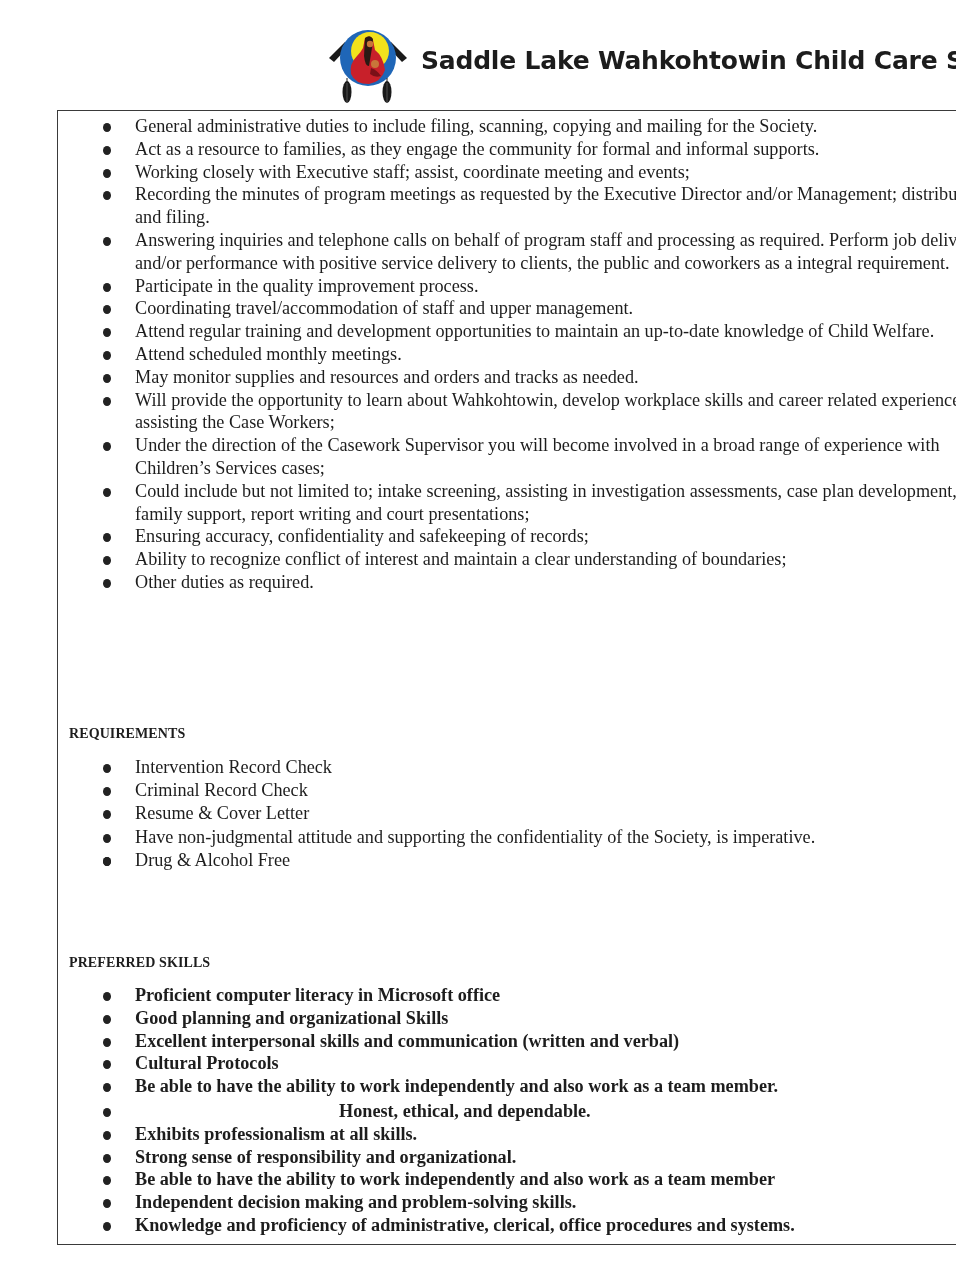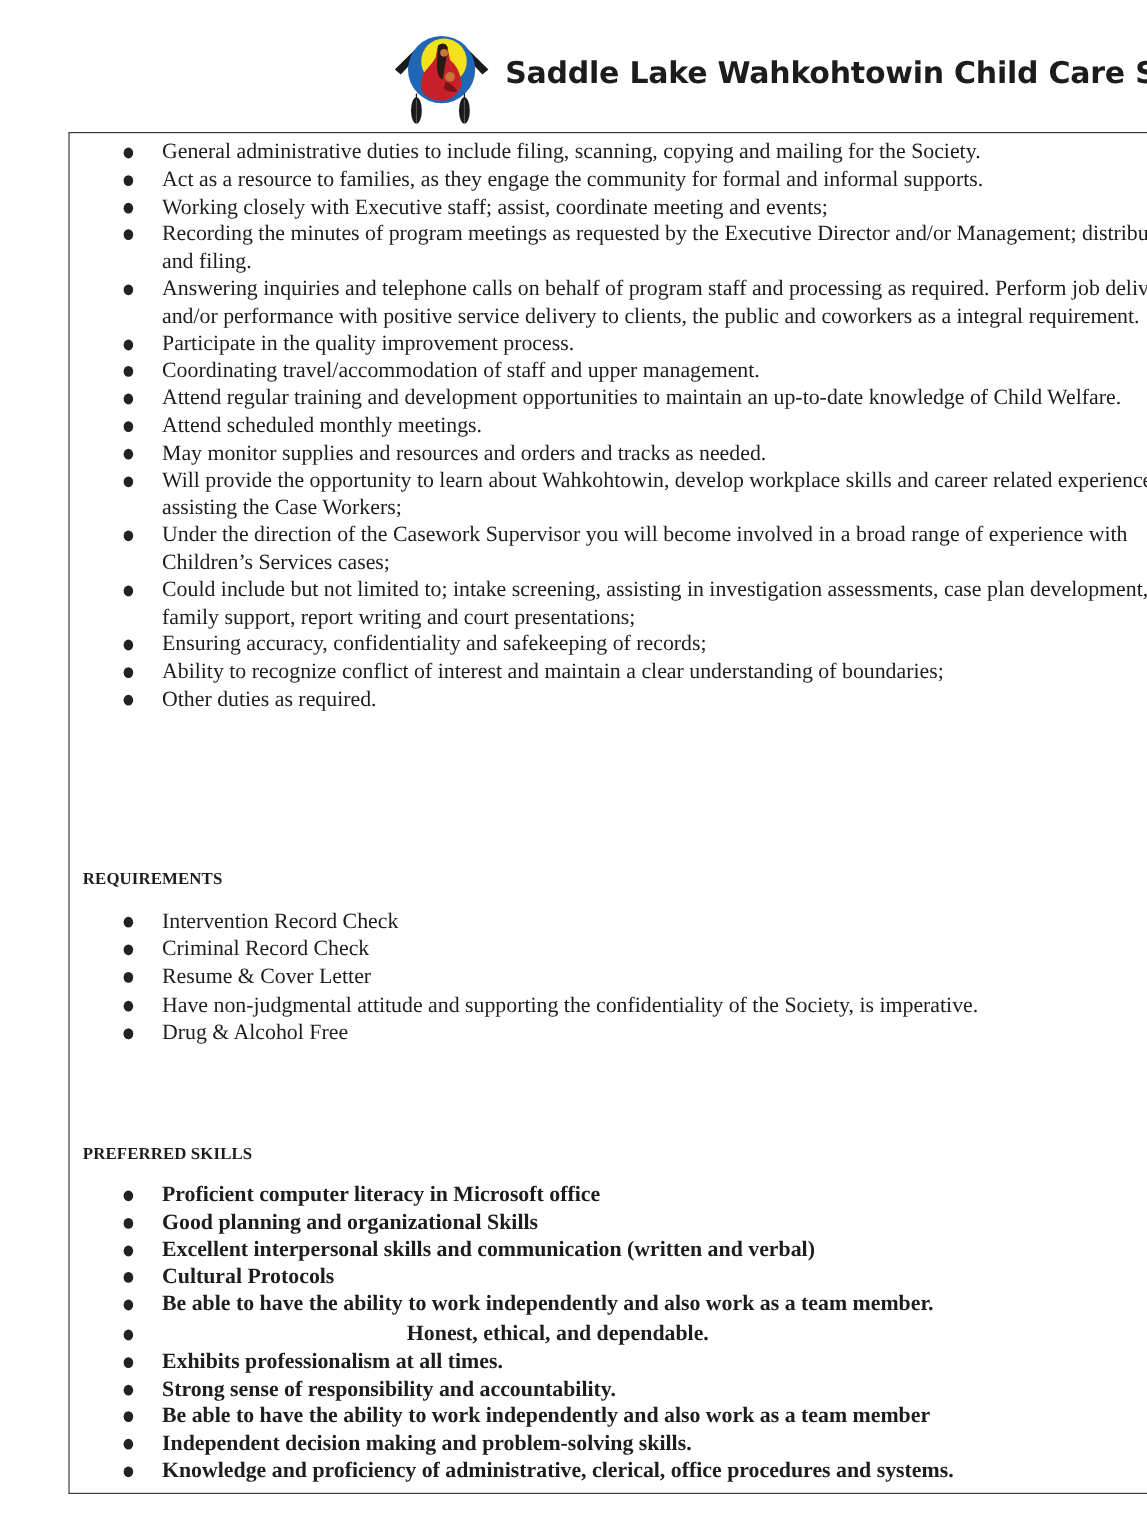--- a/index.html
+++ b/index.html
@@ -148,20 +148,20 @@
 
   <div class="section-heading" style="top: 844px;">PREFERRED SKILLS</div>
 
   <ul class="list" style="top: 873px; font-weight: bold;">
     <li><span class="bullet"></span><span>Proficient computer literacy in Microsoft office</span></li>
     <li><span class="bullet"></span><span>Good planning and organizational Skills</span></li>
     <li><span class="bullet"></span><span>Excellent interpersonal skills and communication (written and verbal)</span></li>
     <li><span class="bullet"></span><span>Cultural Protocols</span></li>
     <li><span class="bullet"></span><span>Be able to have the ability to work independently and also work as a team member.</span></li>
     <li style="margin-top: 2px; text-align: center;"><span class="bullet"></span><span>Honest, ethical, and dependable.</span></li>
-    <li><span class="bullet"></span><span>Exhibits professionalism at all times.</span></li>
-    <li><span class="bullet"></span><span>Strong sense of responsibility and accountability.</span></li>
+    <li><span class="bullet"></span><span>Exhibits professionalism at all skills.</span></li>
+    <li><span class="bullet"></span><span>Strong sense of responsibility and organizational.</span></li>
     <li><span class="bullet"></span><span>Be able to have the ability to work independently and also work as a team member</span></li>
     <li><span class="bullet"></span><span>Independent decision making and problem-solving skills.</span></li>
     <li><span class="bullet"></span><span>Knowledge and proficiency of administrative, clerical, office procedures and systems.</span></li>
   </ul>
 
 </div>
 
 </body></html>

